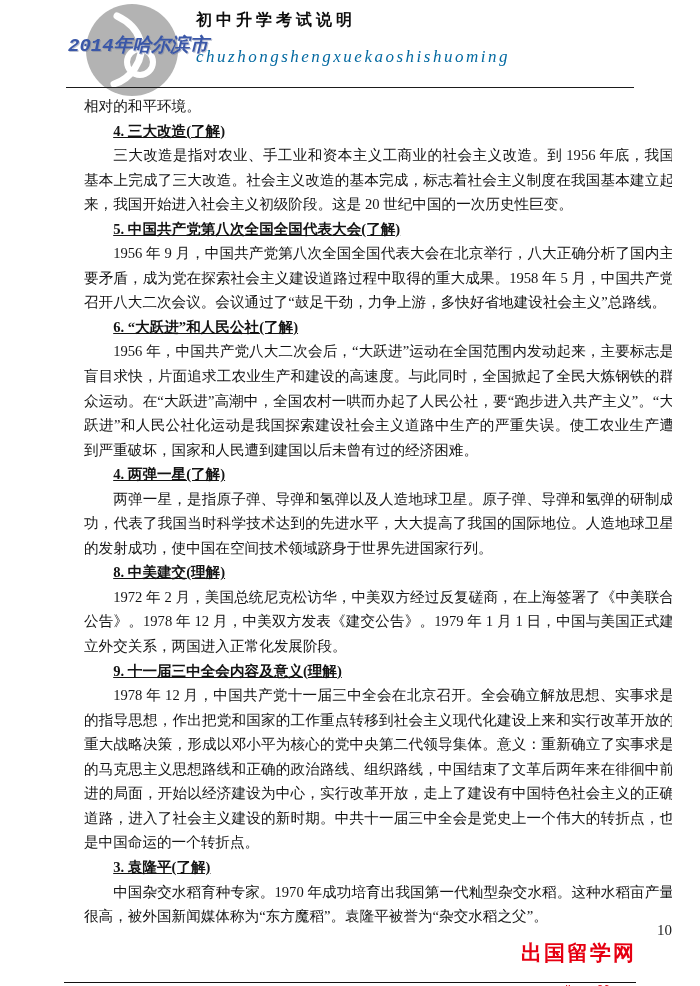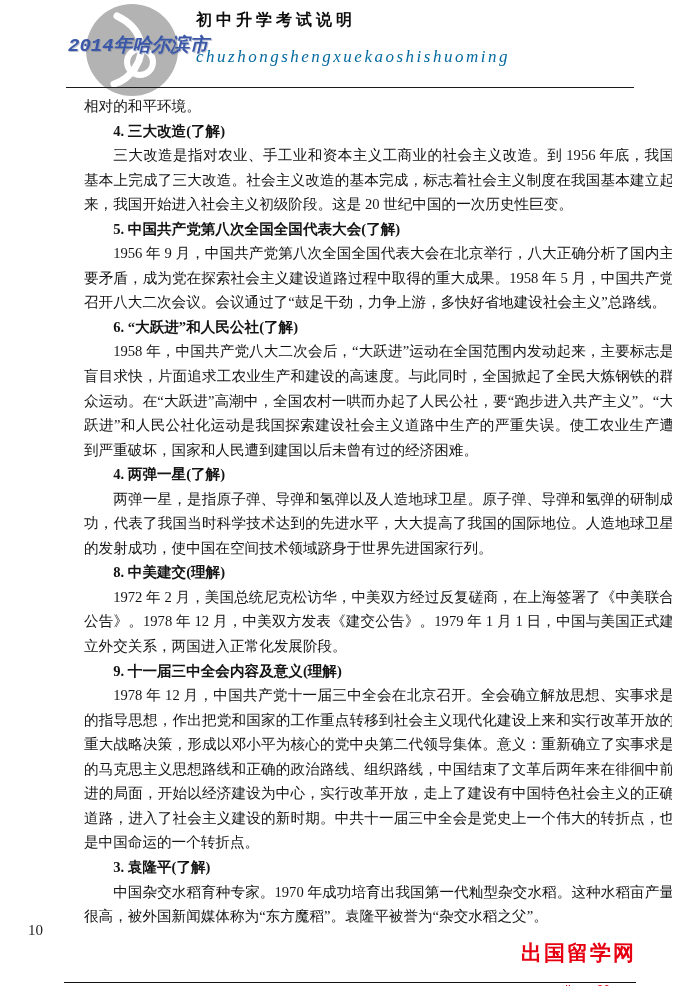--- a/index.html
+++ b/index.html
@@ -72,29 +72,29 @@
     position: absolute;
     left: 56px;
     top: 94px;
     width: 590px;
     text-align: justify;
     font-size: 14.6px;
     line-height: 24.55px;
   }
   .para { margin: 0; text-indent: 2em; }
   .para.continuation { text-indent: 0; }
-  .para.heading { font-weight: 700; }
+  .para.heading { font-weight: 700; text-decoration: underline; }
 
   
   .page-number {
     position: absolute;
     left: 0;
     right: 0;
     top: 922px;
-    text-align: left;
+    text-align: right;
     font-size: 15px;
     color: #1f1f1f;
   }
   .watermark {
     position: absolute;
     right: 36px;
     top: 941px;
     text-align: right;
     font-family: "Liberation Sans", "DejaVu Sans", sans-serif;
     line-height: 1.1;
@@ -140,21 +140,21 @@
   </header>
 
   <main class="body-text" id="document-body">
 
   <p class="para continuation">相对的和平环境。</p>
       <p class="para heading">4. 三大改造(了解)</p>
       <p class="para body">三大改造是指对农业、手工业和资本主义工商业的社会主义改造。到 1956 年底，我国基本上完成了三大改造。社会主义改造的基本完成，标志着社会主义制度在我国基本建立起来，我国开始进入社会主义初级阶段。这是 20 世纪中国的一次历史性巨变。</p>
       <p class="para heading">5. 中国共产党第八次全国全国代表大会(了解)</p>
       <p class="para body">1956 年 9 月，中国共产党第八次全国全国代表大会在北京举行，八大正确分析了国内主要矛盾，成为党在探索社会主义建设道路过程中取得的重大成果。1958 年 5 月，中国共产党召开八大二次会议。会议通过了“鼓足干劲，力争上游，多快好省地建设社会主义”总路线。</p>
       <p class="para heading">6. “大跃进”和人民公社(了解)</p>
-      <p class="para body">1958 年，中国共产党八大二次会后，“大跃进”运动在全国范围内发动起来，主要标志是盲目求快，片面追求工农业生产和建设的高速度。与此同时，全国掀起了全民大炼钢铁的群众运动。在“大跃进”高潮中，全国农村一哄而办起了人民公社，要“跑步进入共产主义”。“大跃进”和人民公社化运动是我国探索建设社会主义道路中生产的严重失误。使工农业生产遭到严重破坏，国家和人民遭到建国以后未曾有过的经济困难。</p>
+      <p class="para body">1956 年，中国共产党八大二次会后，“大跃进”运动在全国范围内发动起来，主要标志是盲目求快，片面追求工农业生产和建设的高速度。与此同时，全国掀起了全民大炼钢铁的群众运动。在“大跃进”高潮中，全国农村一哄而办起了人民公社，要“跑步进入共产主义”。“大跃进”和人民公社化运动是我国探索建设社会主义道路中生产的严重失误。使工农业生产遭到严重破坏，国家和人民遭到建国以后未曾有过的经济困难。</p>
       <p class="para heading">4. 两弹一星(了解)</p>
       <p class="para body">两弹一星，是指原子弹、导弹和氢弹以及人造地球卫星。原子弹、导弹和氢弹的研制成功，代表了我国当时科学技术达到的先进水平，大大提高了我国的国际地位。人造地球卫星的发射成功，使中国在空间技术领域跻身于世界先进国家行列。</p>
       <p class="para heading">8. 中美建交(理解)</p>
       <p class="para body">1972 年 2 月，美国总统尼克松访华，中美双方经过反复磋商，在上海签署了《中美联合公告》。1978 年 12 月，中美双方发表《建交公告》。1979 年 1 月 1 日，中国与美国正式建立外交关系，两国进入正常化发展阶段。</p>
       <p class="para heading">9. 十一届三中全会内容及意义(理解)</p>
       <p class="para body">1978 年 12 月，中国共产党十一届三中全会在北京召开。全会确立解放思想、实事求是的指导思想，作出把党和国家的工作重点转移到社会主义现代化建设上来和实行改革开放的重大战略决策，形成以邓小平为核心的党中央第二代领导集体。意义：重新确立了实事求是的马克思主义思想路线和正确的政治路线、组织路线，中国结束了文革后两年来在徘徊中前进的局面，开始以经济建设为中心，实行改革开放，走上了建设有中国特色社会主义的正确道路，进入了社会主义建设的新时期。中共十一届三中全会是党史上一个伟大的转折点，也是中国命运的一个转折点。</p>
       <p class="para heading">3. 袁隆平(了解)</p>
       <p class="para body">中国杂交水稻育种专家。1970 年成功培育出我国第一代籼型杂交水稻。这种水稻亩产量很高，被外国新闻媒体称为“东方魔稻”。袁隆平被誉为“杂交水稻之父”。</p>
     </main>
 

